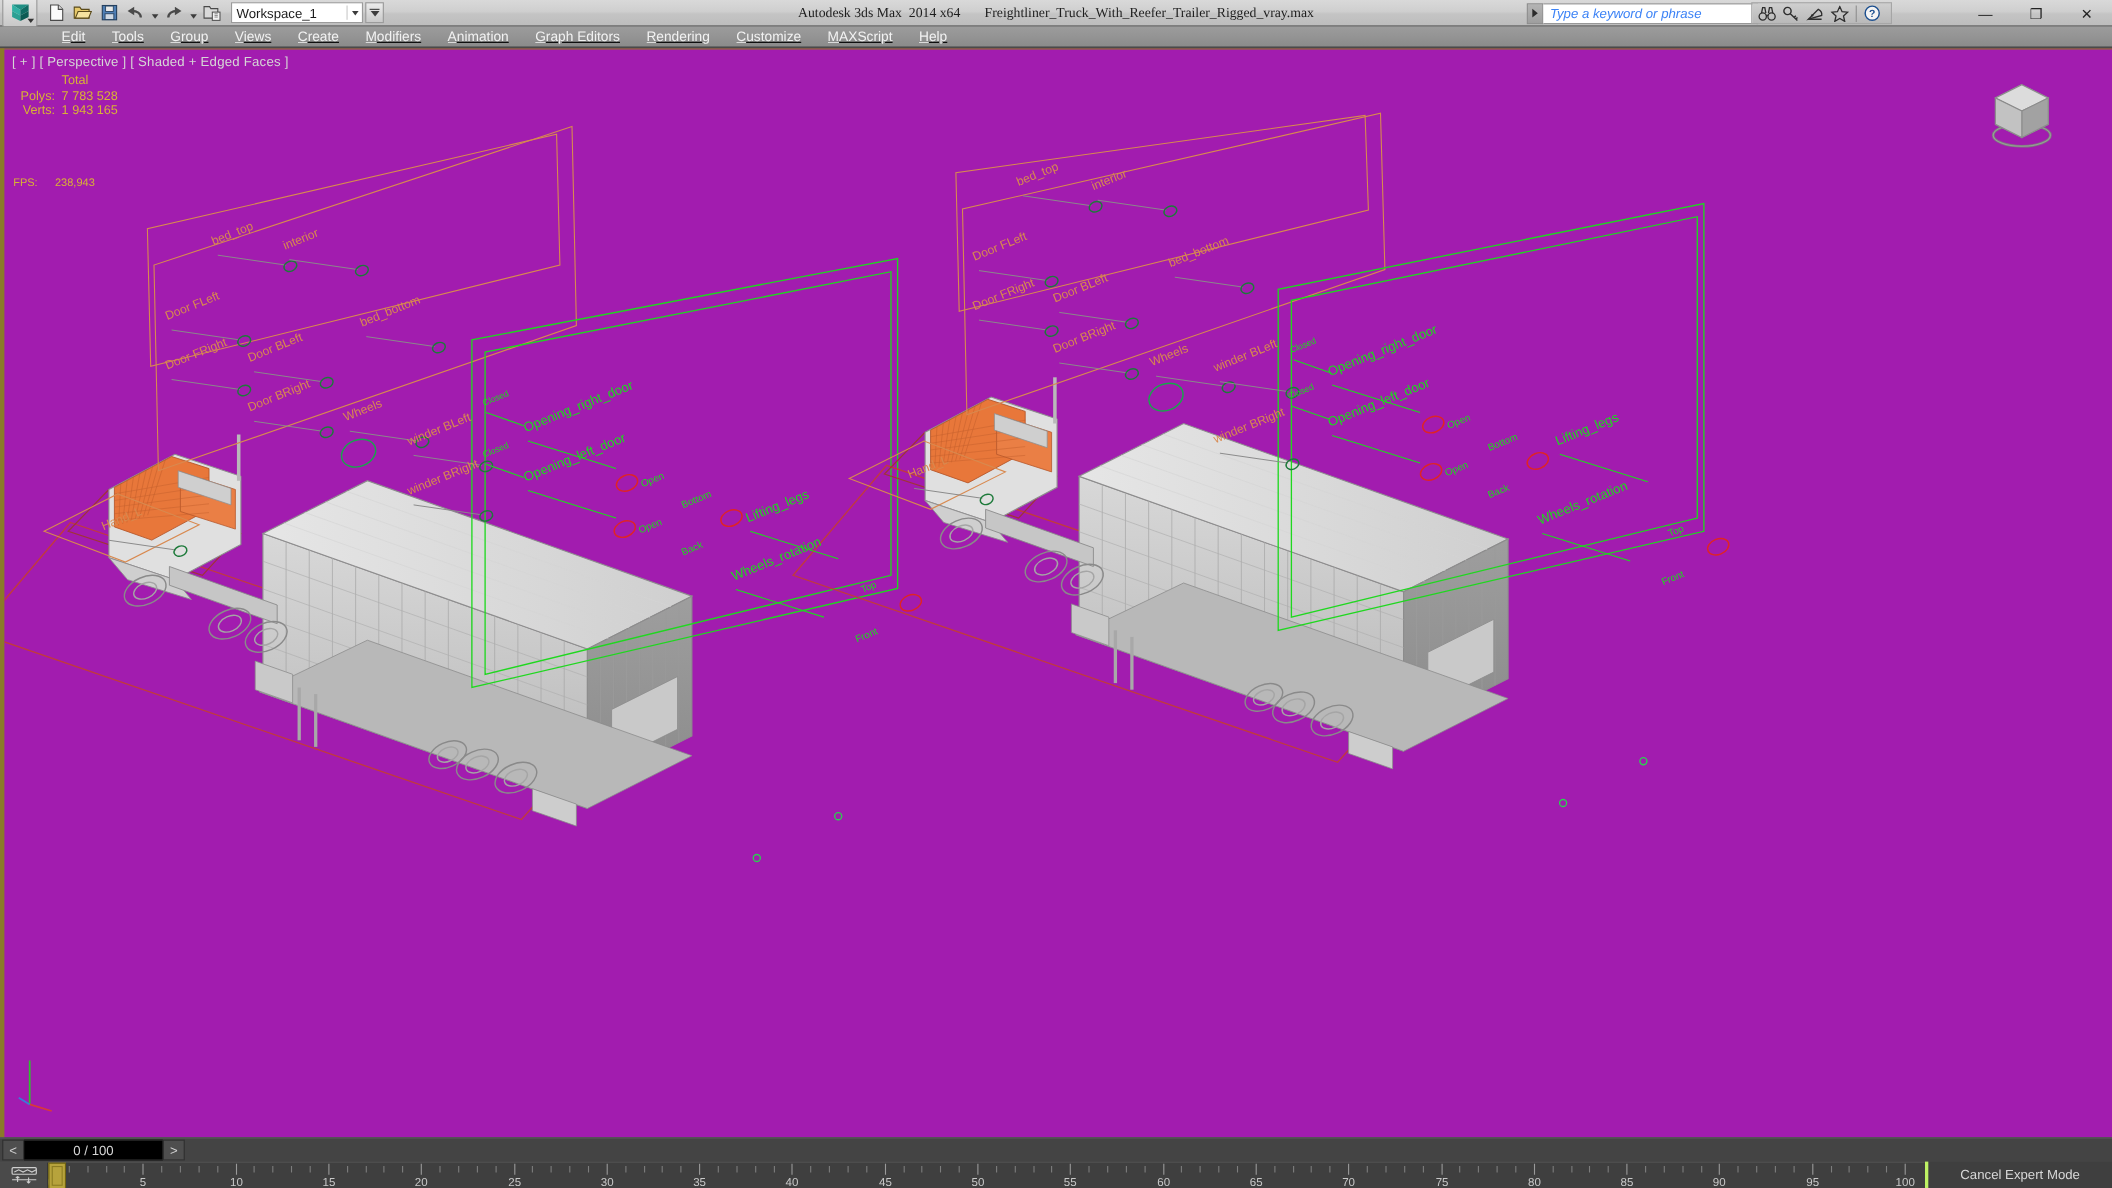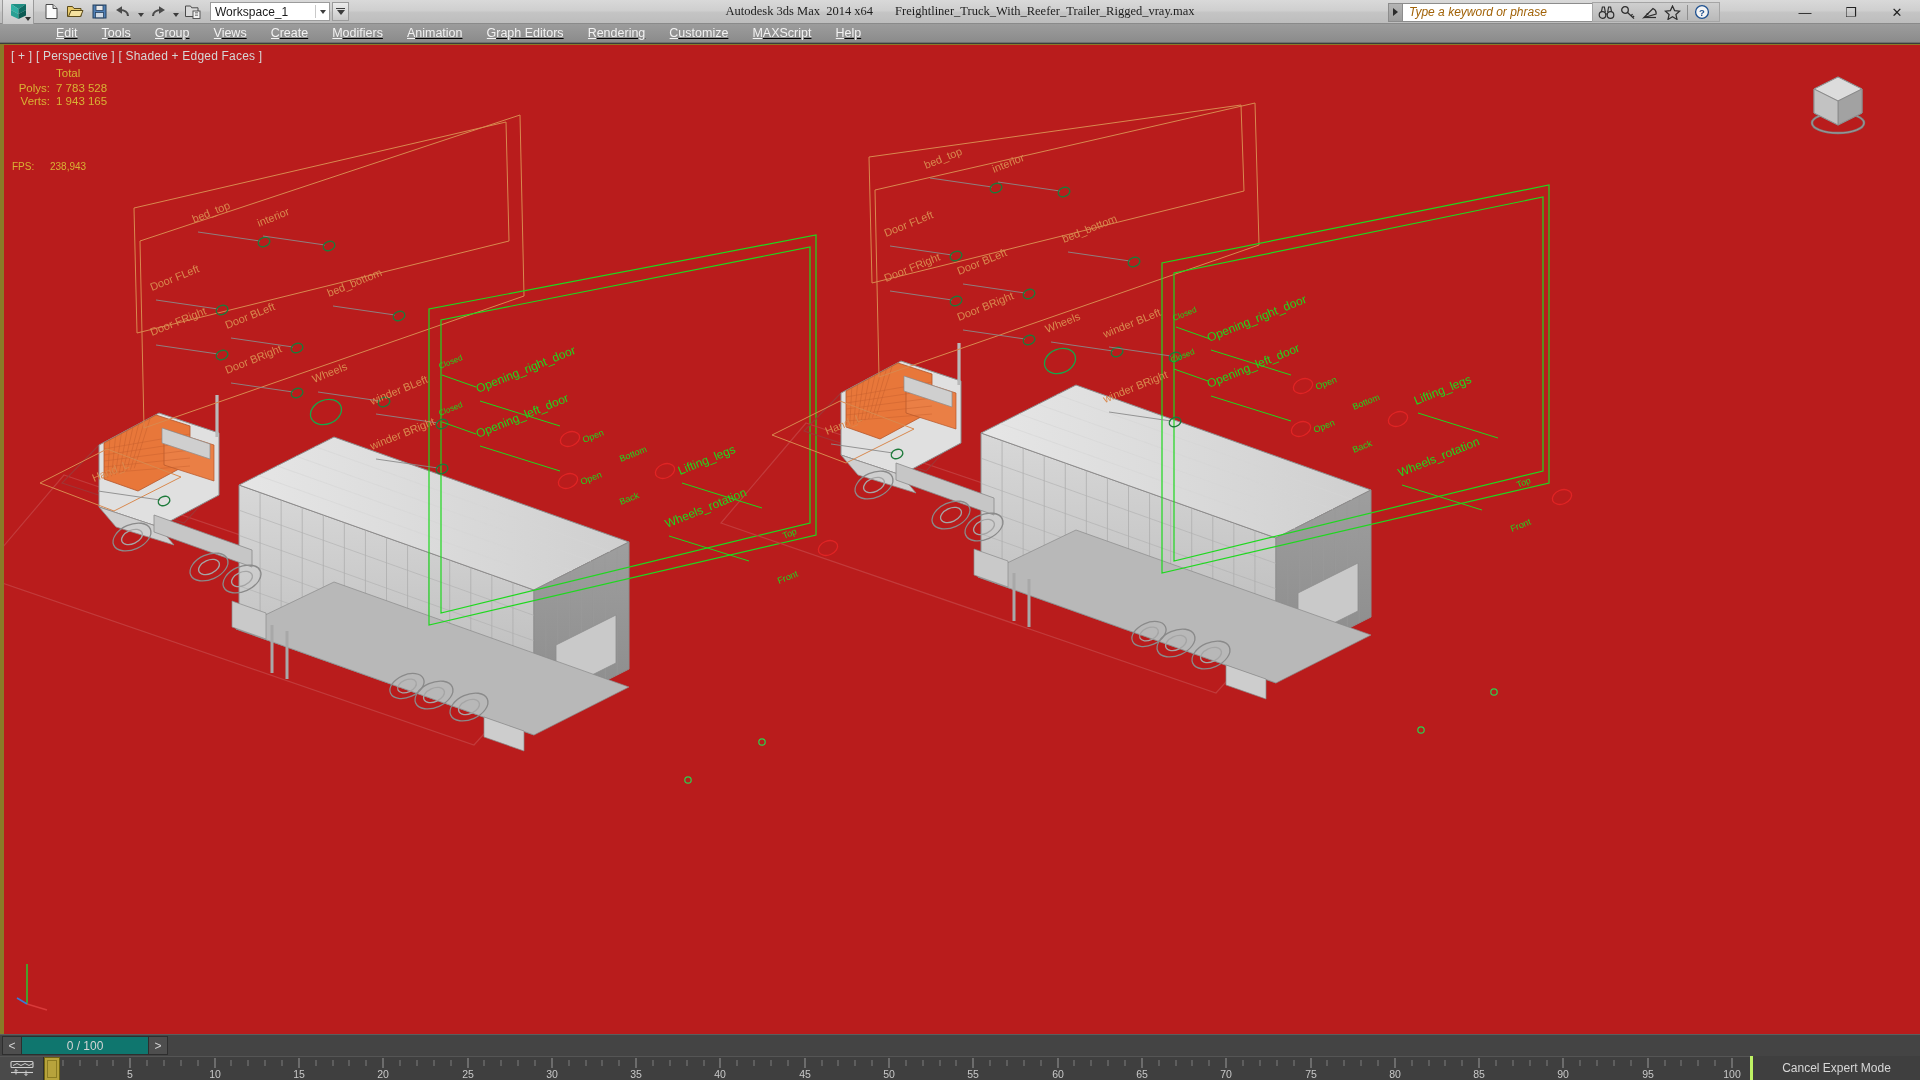--- a/index.html
+++ b/index.html
@@ -75,21 +75,21 @@
     display: flex; align-items: center;
   }
   .search-arrow {
     width: 15px; height: 19px; background: linear-gradient(to bottom,#b4b4b4,#9e9e9e);
     border: 1px solid #8c8c8c; display: flex; align-items: center; justify-content: center;
   }
   .search-arrow i { width:0;height:0;border-top:4px solid transparent;border-bottom:4px solid transparent;border-left:5px solid #2b2b2b; }
   .search-box {
     width: 195px; height: 19px; background: #fff; border: 1px solid #8c8c8c; border-left: none;
     display: flex; align-items: center; padding-left: 6px;
-    font-size: 12px; font-style: italic; color: #a16207;
+    font-size: 12px; font-style: italic; color: #3b82f6;
   }
   .help-icons {
     position: absolute; right: 200px; top: 2px; height: 20px;
     display: flex; align-items: center; gap: 3px;
     background: linear-gradient(to bottom,#cfcfcf,#b9b9b9);
     padding: 0 4px; border: 1px solid #a5a5a5;
   }
   .help-icons .hi { width: 19px; height: 18px; display:flex;align-items:center;justify-content:center; }
   .help-sep { width:1px; height: 15px; background: #8e8e8e; margin: 0 2px; }
   .win-ctrls {
@@ -108,21 +108,21 @@
     display: flex; align-items: center; padding-left: 44px; text-decoration: underline;
   }
   .menubar .mi {
     font-size: 12.5px; color: #f2f2f2; padding: 2px 12px; cursor: default; line-height: 14px;
   }
   .menubar .mi u { text-decoration: underline; }
 
   
   .viewport {
     position: absolute; top: 44px; left: 0; width: 1920px; height: 990px;
-    background: #b91c1c;
+    background: #a21caf;
     border-left: 4px solid #8a7a28;
     border-top: 1px solid #8a7a28;
     overflow: hidden;
   }
   .vp-label {
     position: absolute; top: 4px; left: 7px;
     font-size: 12px; color: #d6d6d6; letter-spacing: .2px;
   }
   .vp-stats {
     position: absolute; top: 22px; left: 8px;
@@ -154,21 +154,21 @@
     display: flex; align-items: center;
   }
   .frame-nav {
     display: flex; align-items: center; height: 19px; margin-left: 2px;
   }
   .frame-nav .nb {
     width: 20px; height: 19px; background: #4e4e4e; border: 1px solid #2e2e2e;
     color: #d2d2d2; font-size: 12px; display: flex; align-items: center; justify-content: center;
   }
   .frame-nav .fld {
-    width: 126px; height: 19px; background: #0f766e; border: 1px solid #2e2e2e; border-left: none; border-right: none;
+    width: 126px; height: 19px; background: #000000; border: 1px solid #2e2e2e; border-left: none; border-right: none;
     color: #d5d5d5; font-size: 12px; display: flex; align-items: center; justify-content: center;
   }
   .trackbar {
     position: absolute; top: 1056px; left: 0; width: 1920px; height: 24px;
     background: #3f3f3f; border-top: 1px solid #555;
   }
   .tb-iconbox {
     position: absolute; left: 0; top: 0; width: 44px; height: 24px;
     background: #4a4a4a; border-right: 1px solid #2e2e2e;
     display: flex; align-items: center; justify-content: center;

